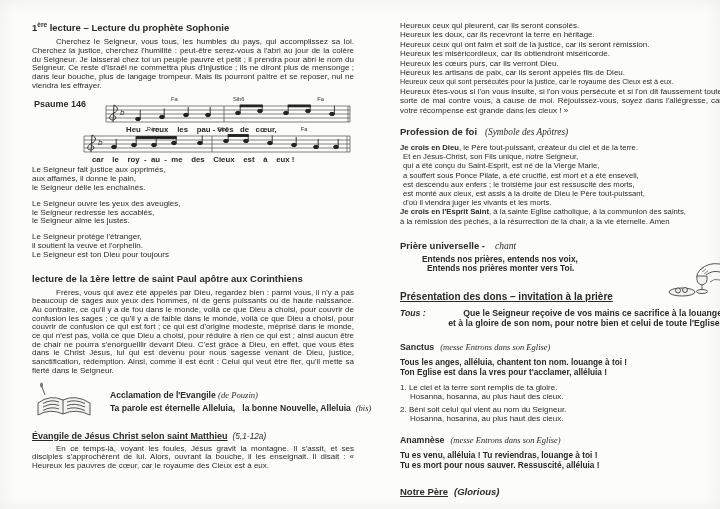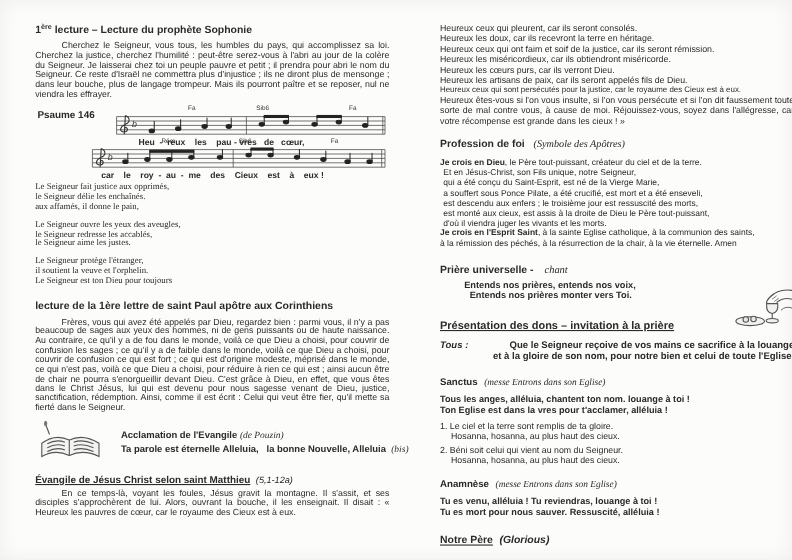--- a/index.html
+++ b/index.html
@@ -19,21 +19,21 @@
   .psalm-block{margin-top:6px;position:relative;height:62px;}
   .psalm-label{position:absolute;left:2px;top:3px;font-size:9px;font-weight:bold;}
   .music-row{position:absolute;left:72px;width:248px;}
   .music-row.r1{top:0;}
   .music-row.r2{top:30px;left:50px;width:270px;}
   .chords{position:relative;height:7px;font-size:5.8px;color:#333;}
   .chords span{position:absolute;top:0;}
   .staff{display:block;}
   .lyrics{font-size:7.8px;font-weight:bold;white-space:pre;margin-top:0px;padding-left:22px;}
   .stanzas{margin-top:8px;}
-  .stanza{margin-bottom:7px;font-size:8px;line-height:8.8px;font-family:Liberation Serif, serif;}
+  .stanza{margin-bottom:7px;font-size:8px;line-height:8.8px;}
 
   .r2title{font-size:9.5px;font-weight:bold;margin-top:13px;}
 
   
   .acclam{display:flex;align-items:center;margin-top:5px;}
   .acclam-icon{flex:0 0 64px;}
   .acclam-text{padding-left:14px;font-size:8.6px;font-weight:bold;line-height:13px;}
   .ital{font-style:italic;font-weight:normal;font-family:"Liberation Serif",serif;}
   .ital-b{font-style:italic;}
 
@@ -186,22 +186,22 @@
               <line x1="256.2" y1="13.6" x2="256.2" y2="6" stroke-width="0.9"></line>
           </g>
         </svg>
         <div class="lyrics" style="padding-left:10px">car    le    roy  -  au  -  me    des    Cieux    est    à    eux !</div>
       </div>
     </div>
 
     <div class="stanzas">
       <div class="stanza">
         <div>Le Seigneur fait justice aux opprimés,</div>
+        <div>aux affamés, il donne le pain,</div>
         <div>le Seigneur délie les enchaînés.</div>
-        <div>aux affamés, il donne le pain,</div>
       </div>
       <div class="stanza">
         <div>Le Seigneur ouvre les yeux des aveugles,</div>
         <div>le Seigneur redresse les accablés,</div>
         <div>le Seigneur aime les justes.</div>
       </div>
       <div class="stanza">
         <div>Le Seigneur protège l'étranger,</div>
         <div>il soutient la veuve et l'orphelin.</div>
         <div>Le Seigneur est ton Dieu pour toujours</div>

